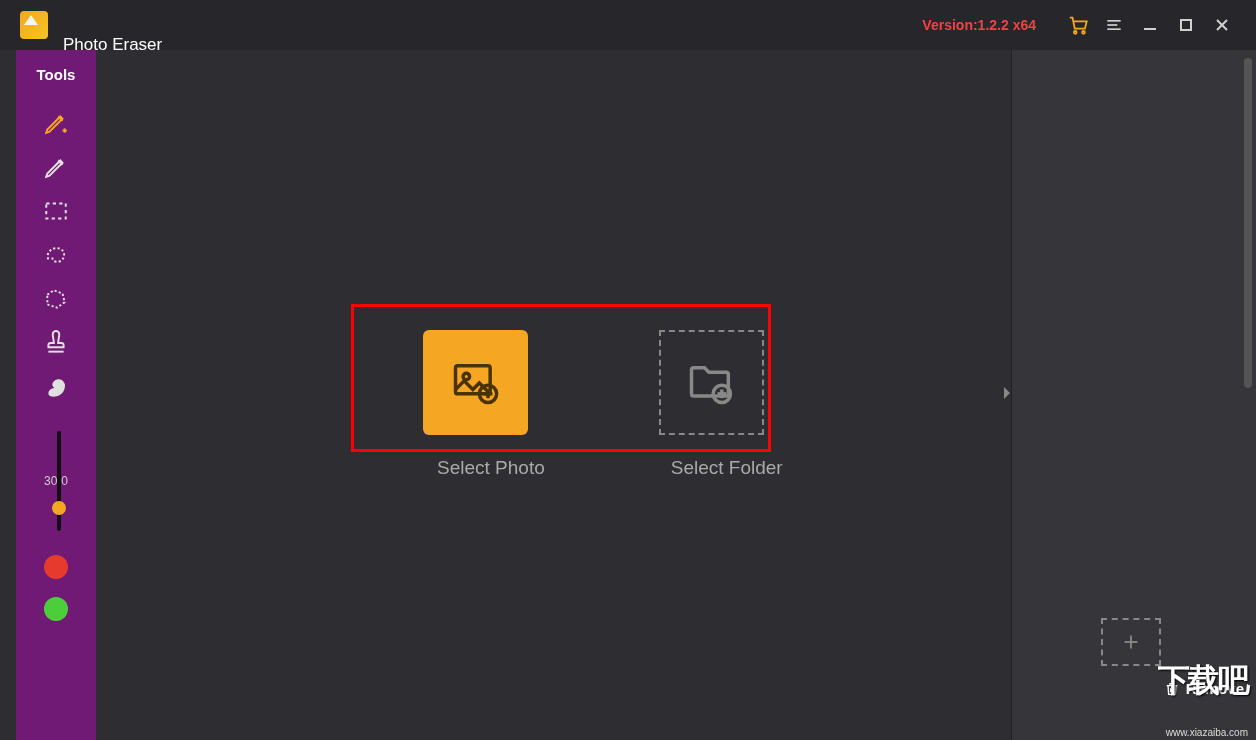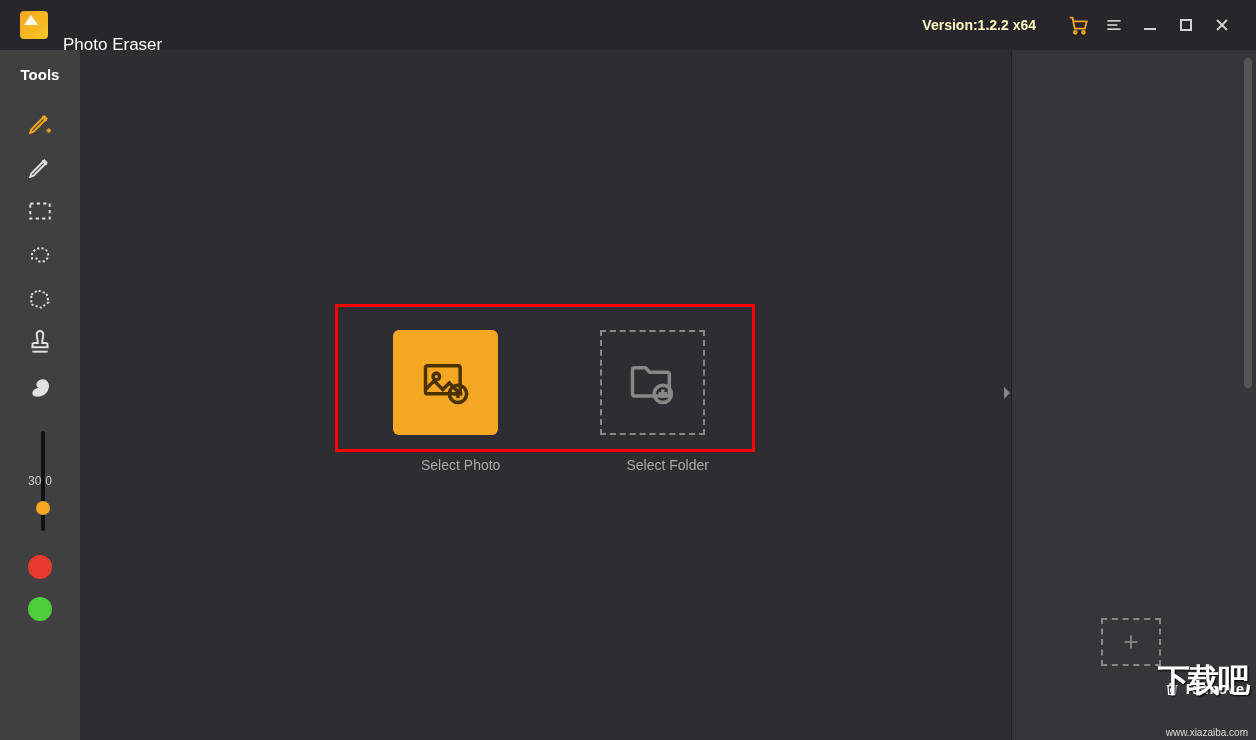--- a/index.html
+++ b/index.html
@@ -36,45 +36,46 @@
 .app-title {
   font-size: 17px;
   font-weight: 500;
   color: #fff;
   margin-top: 40px;
 }
 .titlebar-spacer { flex: 1; }
 .version-text {
   font-size: 14px;
   font-weight: 600;
-  color: #fef9c3;
+  color: #ef4444;
   margin-right: 20px;
 }
 .titlebar-btn {
   width: 28px; height: 28px;
   display: flex;
   align-items: center;
   justify-content: center;
   margin-left: 8px;
   cursor: pointer;
   color: #d0d0d0;
 }
 .cart-icon svg { stroke: #f5a623; }
 
 .body-area {
   display: flex;
   height: calc(100% - 50px);
 }
 .sidebar {
   width: 80px;
-  background: #404040;
+  background: #701a75;
   display: flex;
   flex-direction: column;
   align-items: center;
   padding-top: 16px;
+  margin-left: 16px;
 }
 .sidebar-title {
   font-size: 15px;
   font-weight: 600;
   color: #fff;
   margin-bottom: 20px;
 }
 .tool-btn {
   width: 40px; height: 40px;
   display: flex;
@@ -157,21 +158,21 @@
   margin-bottom: 22px;
 }
 .drop-tile.solid {
   background: #f5a623;
   border-radius: 6px;
 }
 .drop-tile.dashed {
   border: 2px dashed #888;
 }
 .drop-label {
-  font-size: 14px;
+  font-size: 19px;
   color: #aaa;
   margin-left: 31px;
 }
 
 .right-panel {
   width: 245px;
   background: #35353a;
   position: relative;
   border-left: 1px solid #222;
 }

